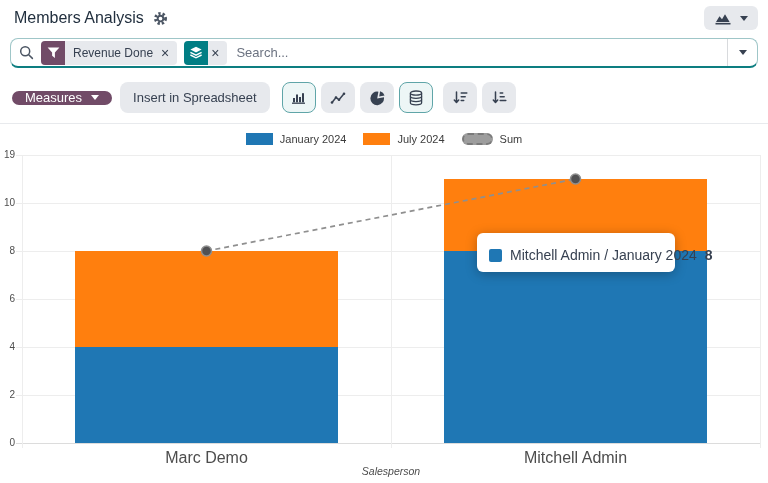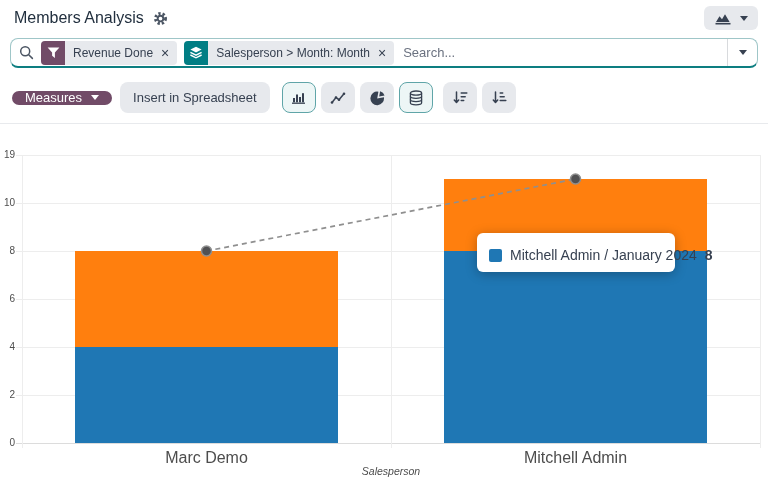--- a/index.html
+++ b/index.html
@@ -95,21 +95,20 @@
         <span class="facet-close">×</span>
       </div>
       <div class="facet">
         <span class="facet-badge teal">
           <svg width="14" height="13" viewBox="0 0 14 13">
             <path d="M7 0.8 12.6 3.6 7 6.4 1.4 3.6Z" fill="#fff"></path>
             <path d="M1.4 6.3 7 9.1l5.6-2.8" stroke="#fff" stroke-width="1.4" fill="none"></path>
             <path d="M1.4 9 7 11.8l5.6-2.8" stroke="#fff" stroke-width="1.4" fill="none"></path>
           </svg>
         </span>
-        <span class="facet-label">Salesperson &gt; Month: Month</span>
         <span class="facet-close">×</span>
       </div>
       <input class="search-input" placeholder="Search..." style="">
       <div class="search-caret-btn">
         <span class="caret"></span>
       </div>
     </div>
   </div>
 
   <div class="toolbar">
@@ -160,20 +159,34 @@
       <button class="icon-btn">
         <svg width="16" height="15" viewBox="0 0 16 15" fill="none" stroke="#374151" stroke-width="1.5" stroke-linecap="round">
           <path d="M4.5 2v10.5M4.5 12.5 2.3 10M4.5 12.5 6.7 10"></path>
           <path d="M9.2 3h2.5M9.2 6.7h4M9.2 10.4h5.6"></path>
         </svg>
       </button>
     </div>
   </div>
 
   <div class="chart-region">
+    <div class="legend">
+        <div class="legend-item">
+          <span class="legend-swatch" style="background: rgb(31, 119, 180);"></span>
+          <span>January 2024</span>
+        </div>
+        <div class="legend-item">
+          <span class="legend-swatch" style="background: rgb(255, 127, 14);"></span>
+          <span>July 2024</span>
+        </div>
+        <div class="legend-item">
+          <span class="legend-swatch dashed"></span>
+          <span>Sum</span>
+        </div>
+      </div>
     <div class="plot">
         <div class="hgrid" style="left: 16px; width: 744px; top: 319px; background: rgb(220, 220, 220);"></div>
         <div class="ylabel" style="left: 0px; top: 313px;">0</div>
         <div class="hgrid" style="left: 16px; width: 744px; top: 271px; background: rgb(237, 237, 237);"></div>
         <div class="ylabel" style="left: 0px; top: 265px;">2</div>
         <div class="hgrid" style="left: 16px; width: 744px; top: 223px; background: rgb(237, 237, 237);"></div>
         <div class="ylabel" style="left: 0px; top: 217px;">4</div>
         <div class="hgrid" style="left: 16px; width: 744px; top: 175px; background: rgb(237, 237, 237);"></div>
         <div class="ylabel" style="left: 0px; top: 169px;">6</div>
         <div class="hgrid" style="left: 16px; width: 744px; top: 127px; background: rgb(237, 237, 237);"></div>

